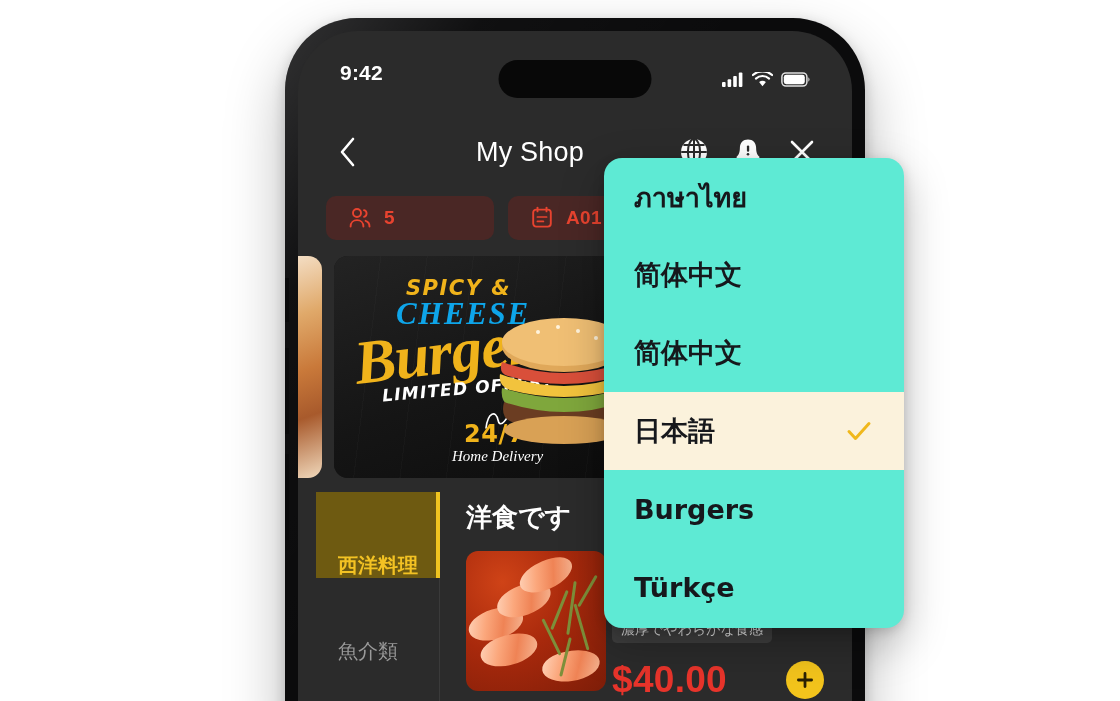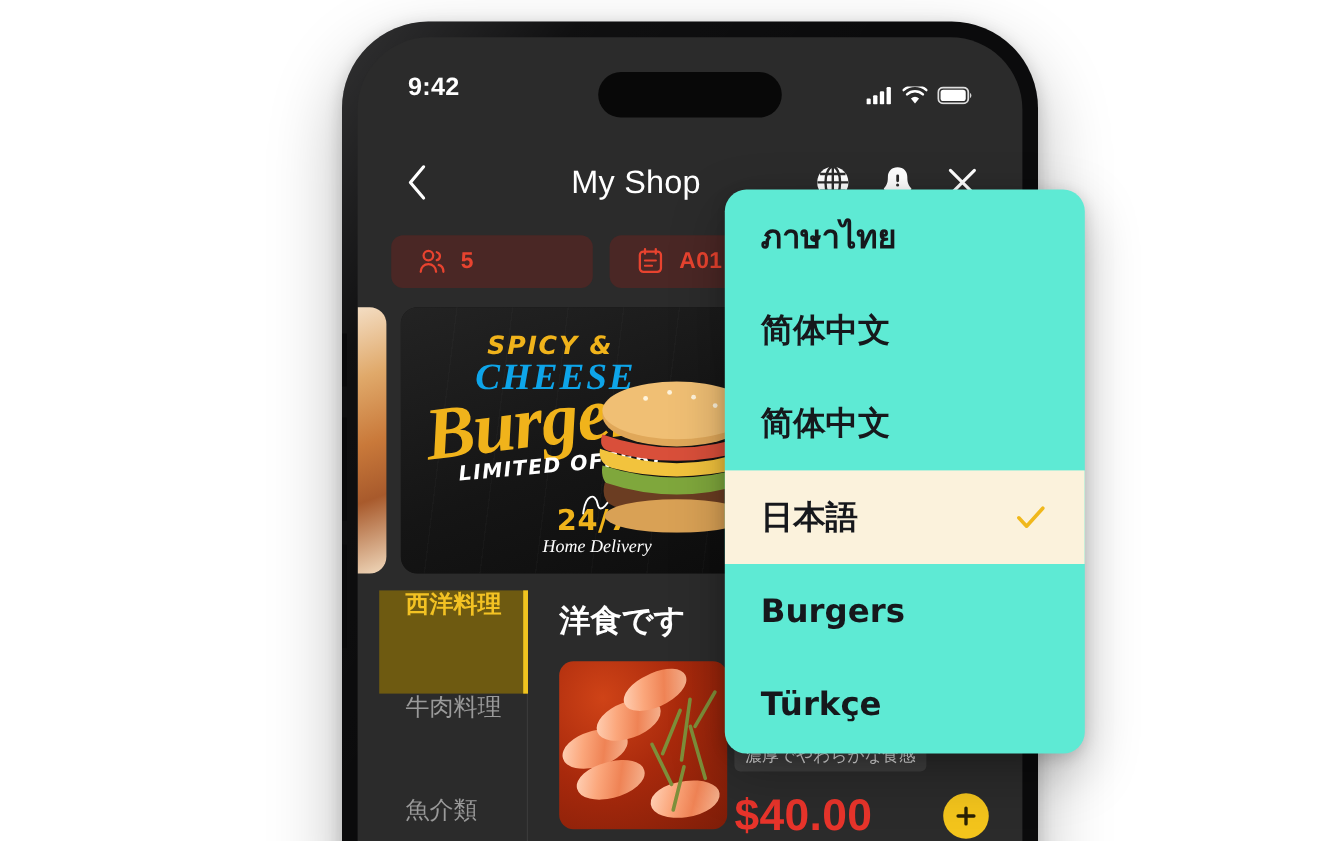--- a/index.html
+++ b/index.html
@@ -269,21 +269,21 @@
   }
   #cat-sidebar {
     width: 142px;
     flex: 0 0 142px;
     border-right: 1px solid #3a3a3a;
     padding-left: 18px;
   }
   .cat-item {
     height: 86px;
     display: flex;
-    align-items: flex-start;
+    align-items: flex-end;
     padding-left: 22px;
     font-size: 20px;
     color: #9a9a9a;
     line-height: 1.24;
     cursor: pointer;
   }
   .cat-item.active {
     background: #6e5a11;
     color: #f3c223;
     font-weight: 700;
@@ -509,23 +509,20 @@
           </div>
 
           <div class="promo-card" id="promo-next"></div>
         </div>
 
         <div id="menu-area">
 
           <div id="cat-sidebar">
             <div class="cat-item active">
               <span>西洋料理</span>
-            </div>
-            <div class="cat-item">
-              <span>牛肉料理</span>
             </div>
             <div class="cat-item">
               <span>魚介類</span>
             </div>
           </div>
 
           <div id="dish-panel">
             <div id="dish-heading">洋食です</div>
             <div id="dish-row">
               <div id="dish-thumb">

